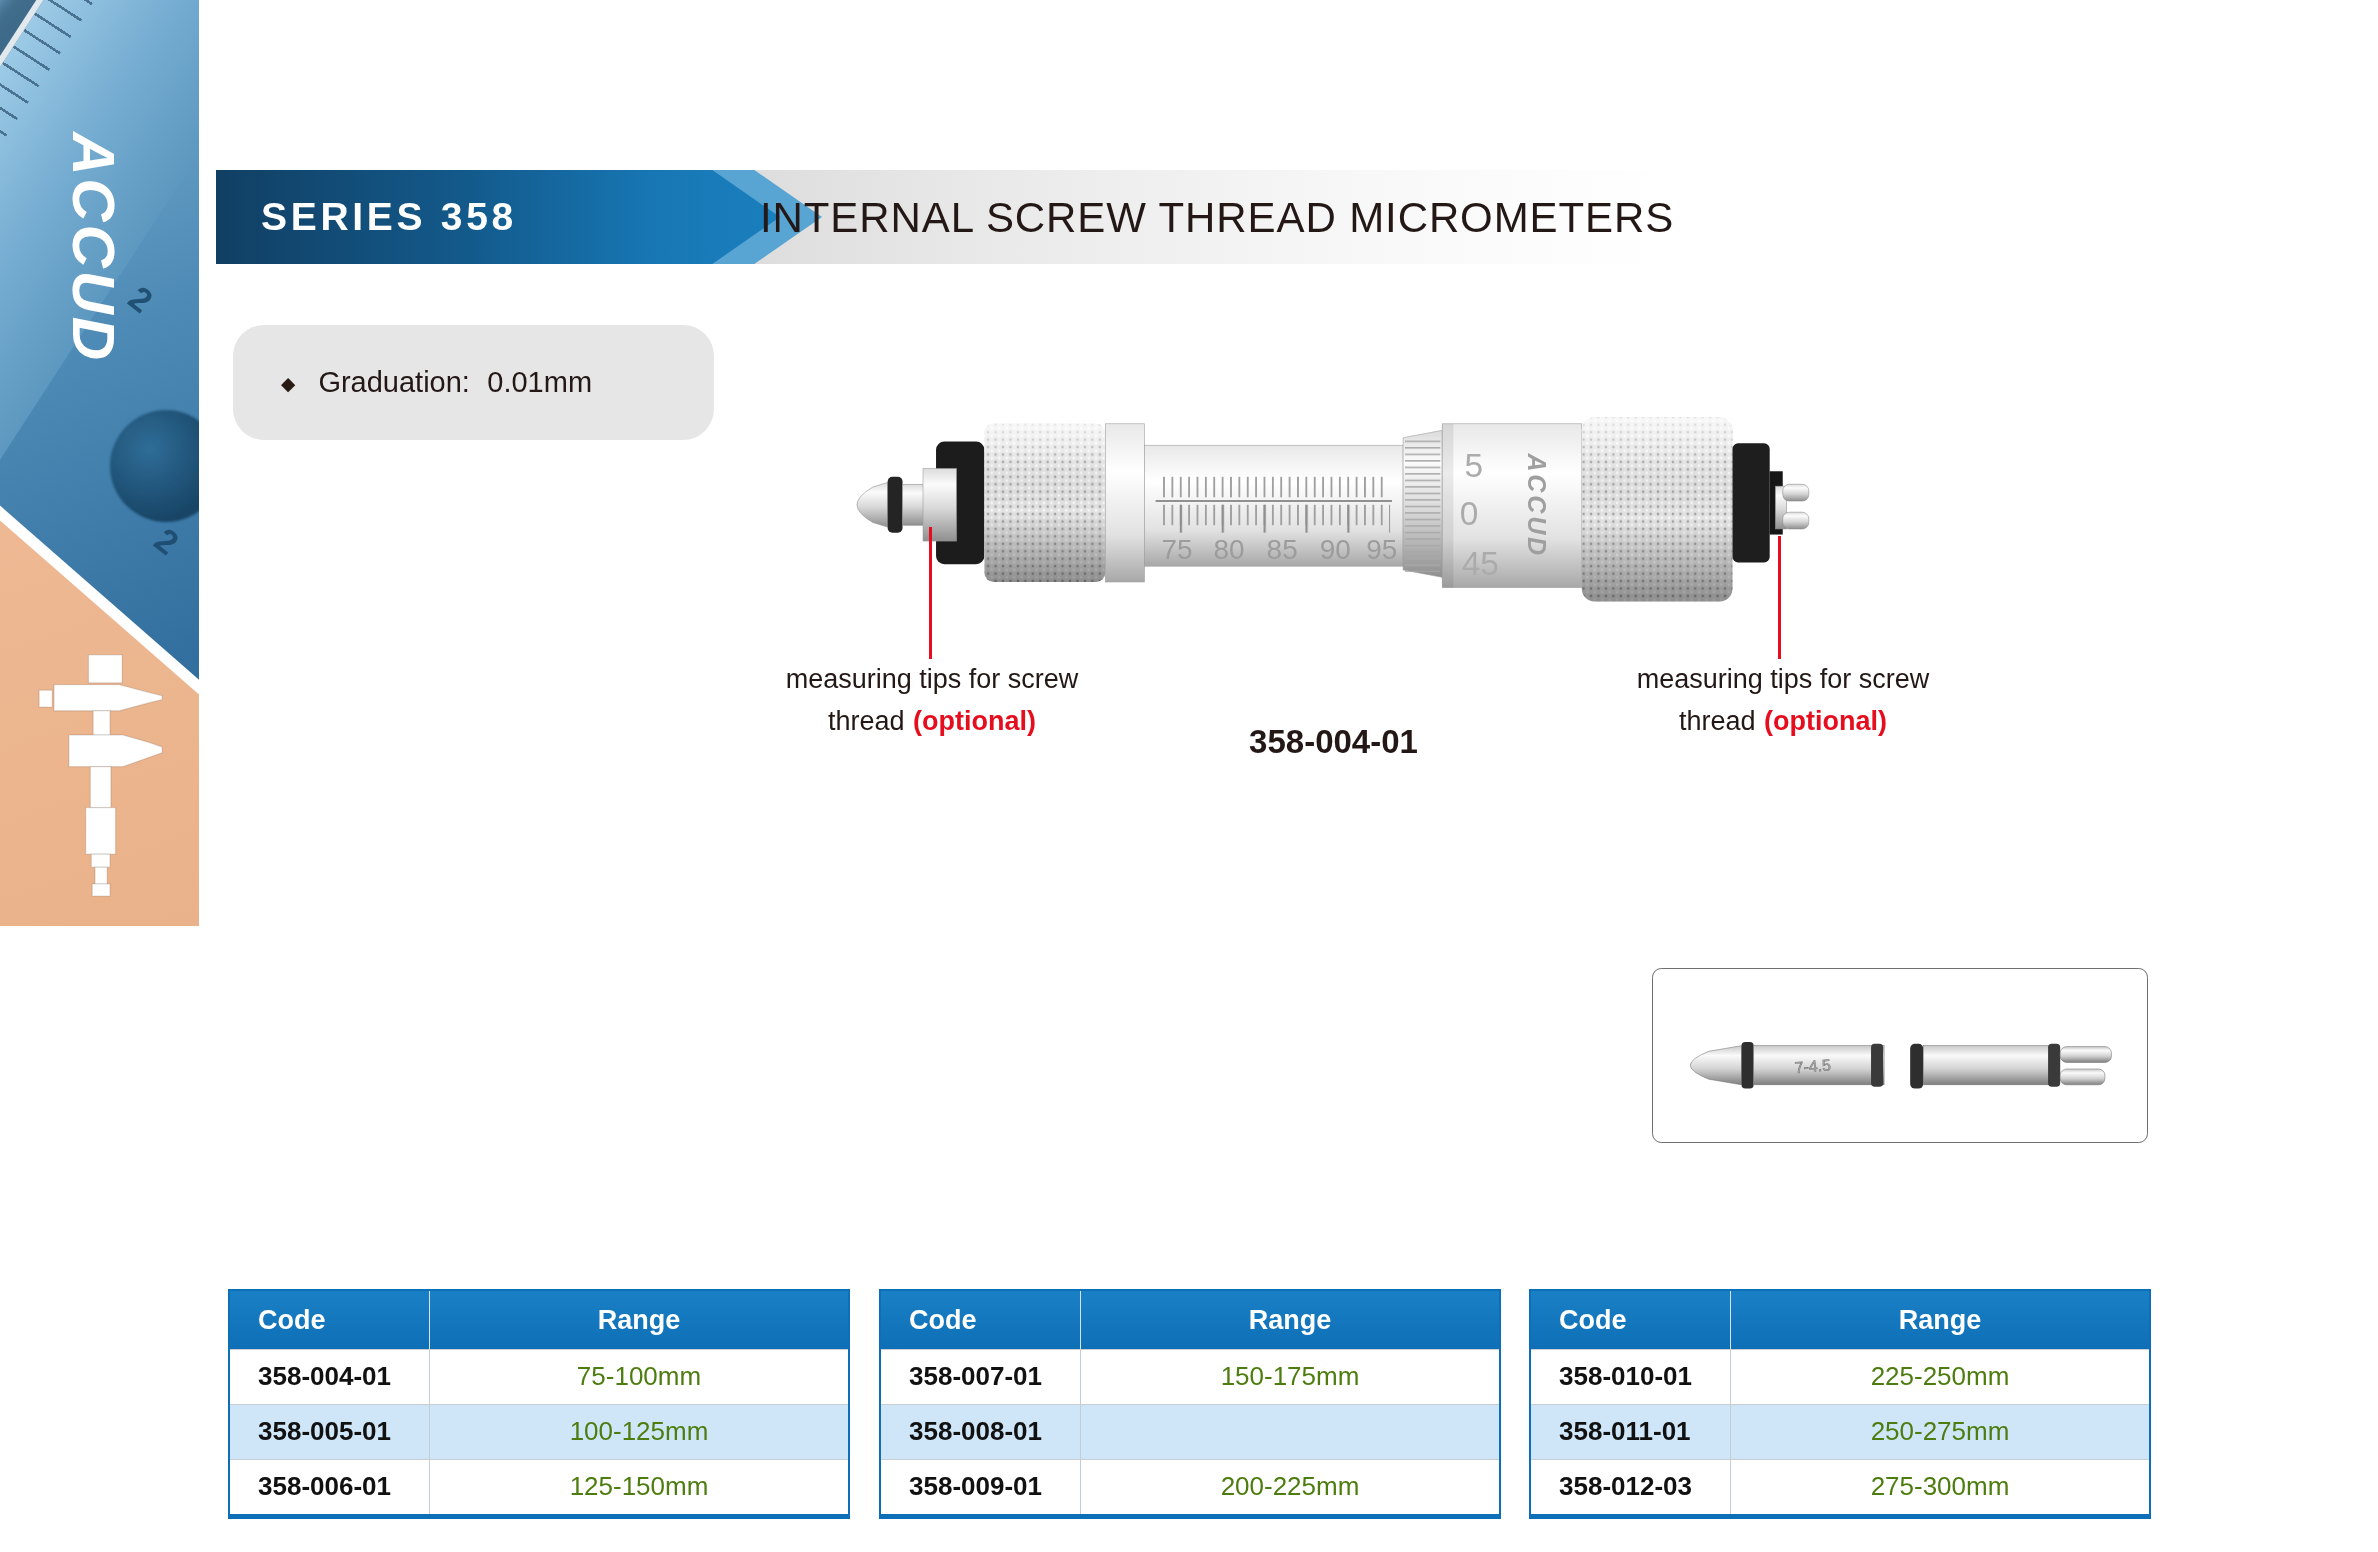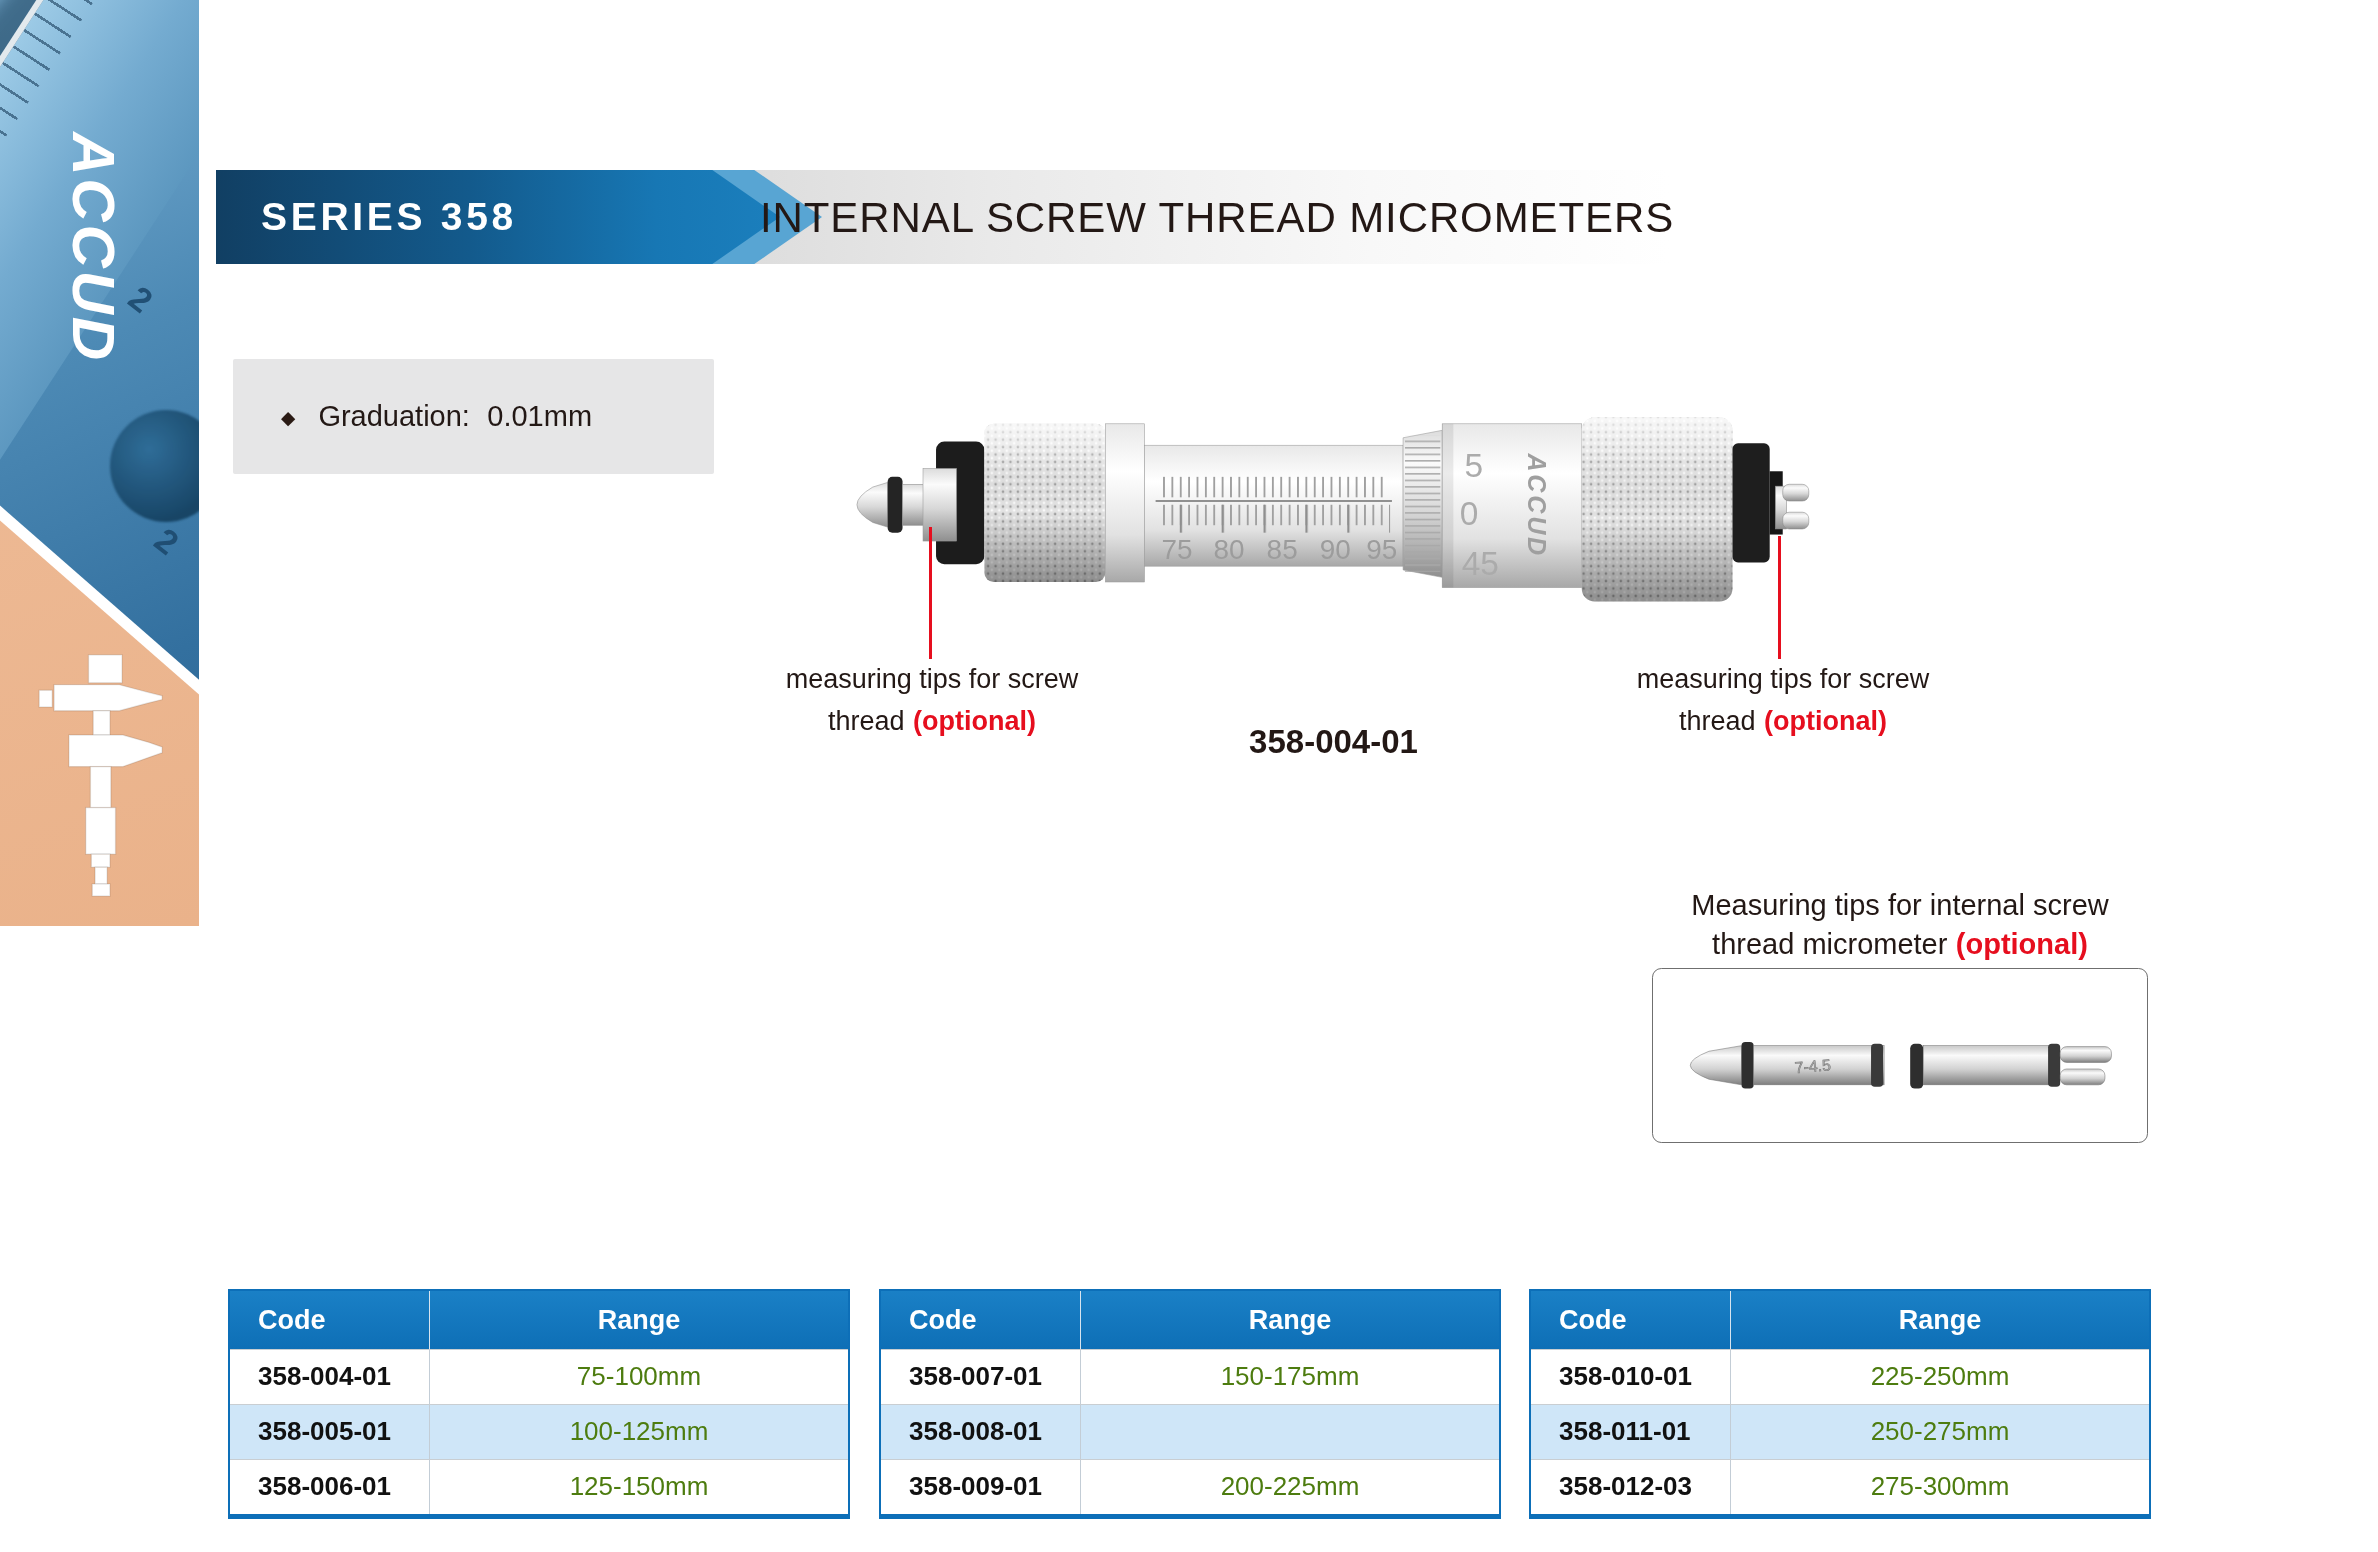--- a/index.html
+++ b/index.html
@@ -33,22 +33,22 @@
   .chev{position:absolute;top:170px;width:564px;height:94px;
         clip-path:polygon(0 0,88% 0,100% 50%,88% 100%,0 100%);}
   .chev-light{left:258px;background:#58a5d3;}
   .chev-main{left:216px;background:linear-gradient(90deg,#113f63 0%,#135a8c 45%,#1777b4 78%,#1b7fbd 100%);}
   .series-label{padding-left:45px;line-height:94px;font-size:39px;font-weight:bold;
                 letter-spacing:3.7px;color:#fff;}
   .page-title{position:absolute;left:760px;top:170px;height:94px;line-height:96px;
               font-size:42px;font-weight:normal;letter-spacing:0.9px;color:#231815;white-space:nowrap;}
 
   
-  .grad-box{position:absolute;left:233px;top:325px;width:481px;height:115px;border-radius:2px;
-            background:#e6e6e7;margin-top:34px;}
+  .grad-box{position:absolute;left:233px;top:325px;width:481px;height:115px;border-radius:31px;
+            background:#e6e6e7;}
   .grad-line{line-height:115px;padding-left:48px;font-size:29px;color:#231815;white-space:nowrap;}
   .diamond{display:inline-block;font-size:18.6px;color:#2a1a14;margin-right:15px;vertical-align:1.9px;}
   .grad-value{margin-left:9.3px;}
 
   
   .micro-svg{position:absolute;left:844px;top:408px;}
   .red-line{position:absolute;width:2.8px;background:#e60e1e;}
   .rl-left{left:929px;top:527px;height:132px;}
   .rl-right{left:1778px;top:536px;height:123px;}
   .annotation{position:absolute;width:336px;text-align:center;font-size:27px;line-height:42px;color:#231815;}
@@ -232,26 +232,20 @@
   </div>
   <div class="annotation ann-right">
     <div>measuring tips for screw</div>
     <div>
       <span>thread</span><span class="opt">(optional)</span>
     </div>
   </div>
 
   <div class="model-label">358-004-01</div>
 
-  <div class="tips-title">
-    <div>Measuring tips for internal screw</div>
-    <div>
-      <span>thread micrometer</span><span class="opt">(optional)</span>
-    </div>
-  </div>
   <div class="tips-box">
     <svg width="492" height="172" viewBox="0 0 528 184">
       <defs>
         <linearGradient id="rodMetal" x1="0" y1="0" x2="0" y2="1">
           <stop offset="0" stop-color="#c9c9c9"></stop>
             <stop offset="0.25" stop-color="#fafafa"></stop>
           <stop offset="0.6" stop-color="#d2d2d2"></stop>
             <stop offset="1" stop-color="#7e7e7e"></stop>
         </linearGradient>
       </defs>

